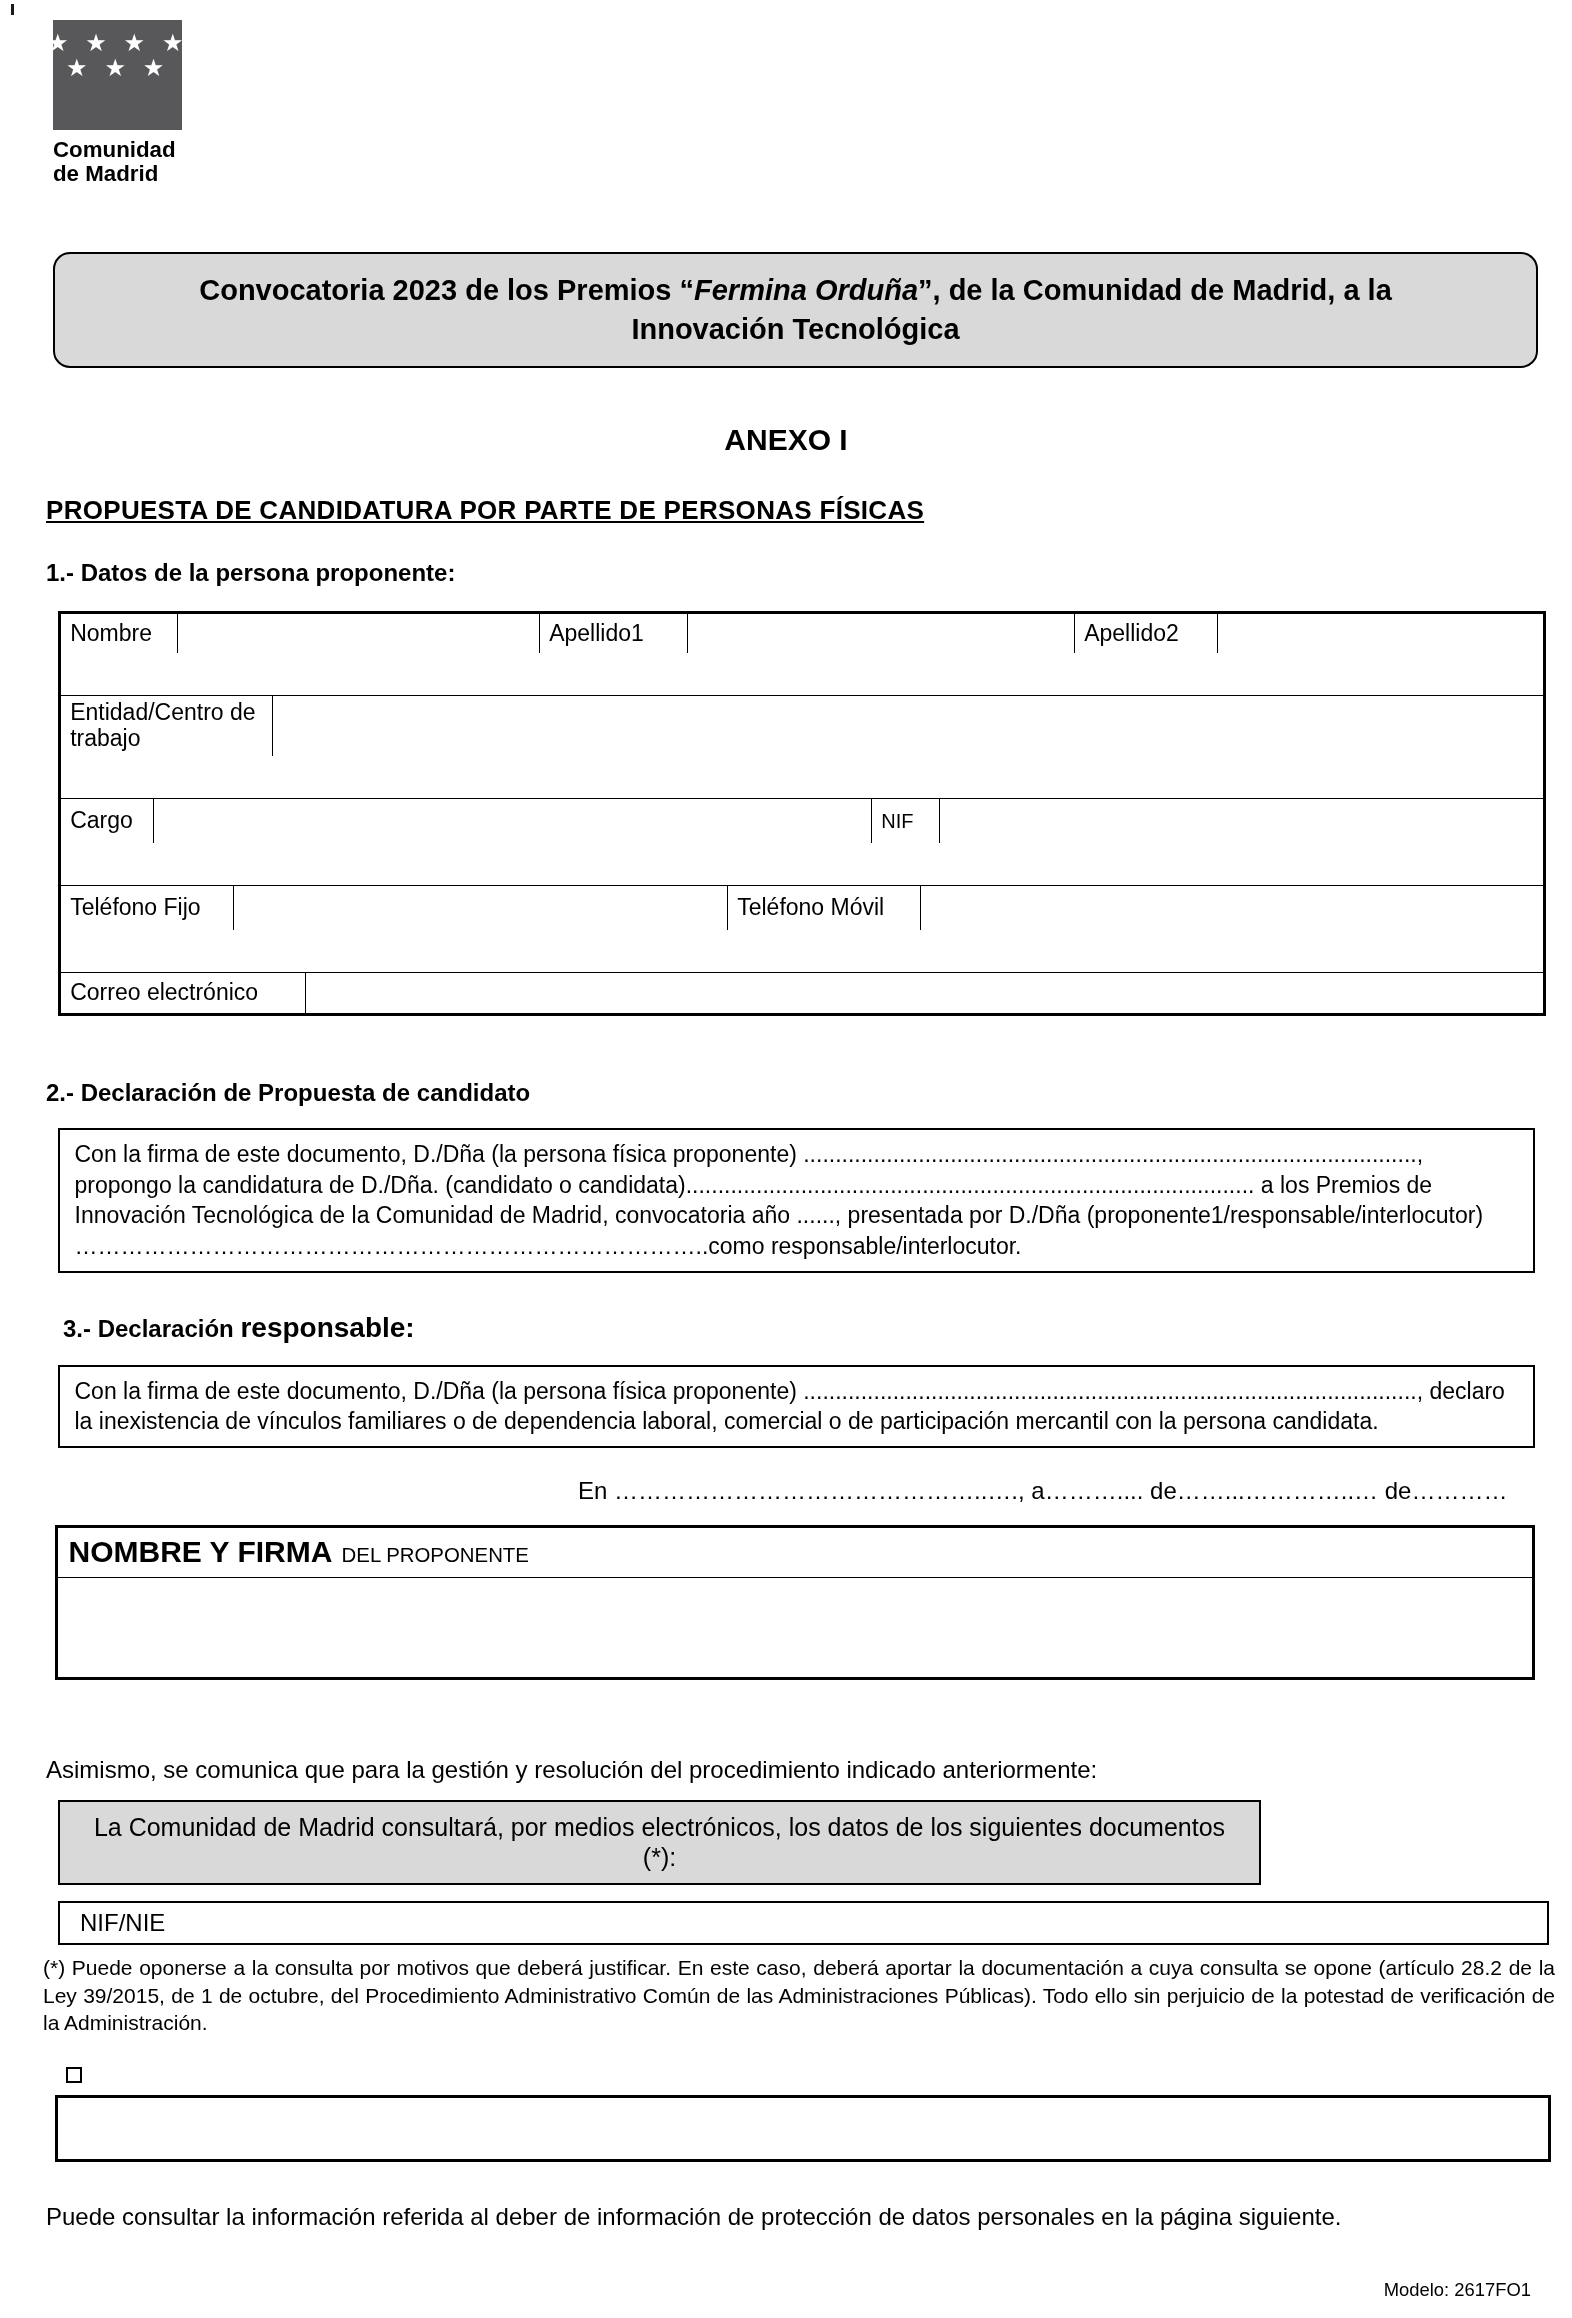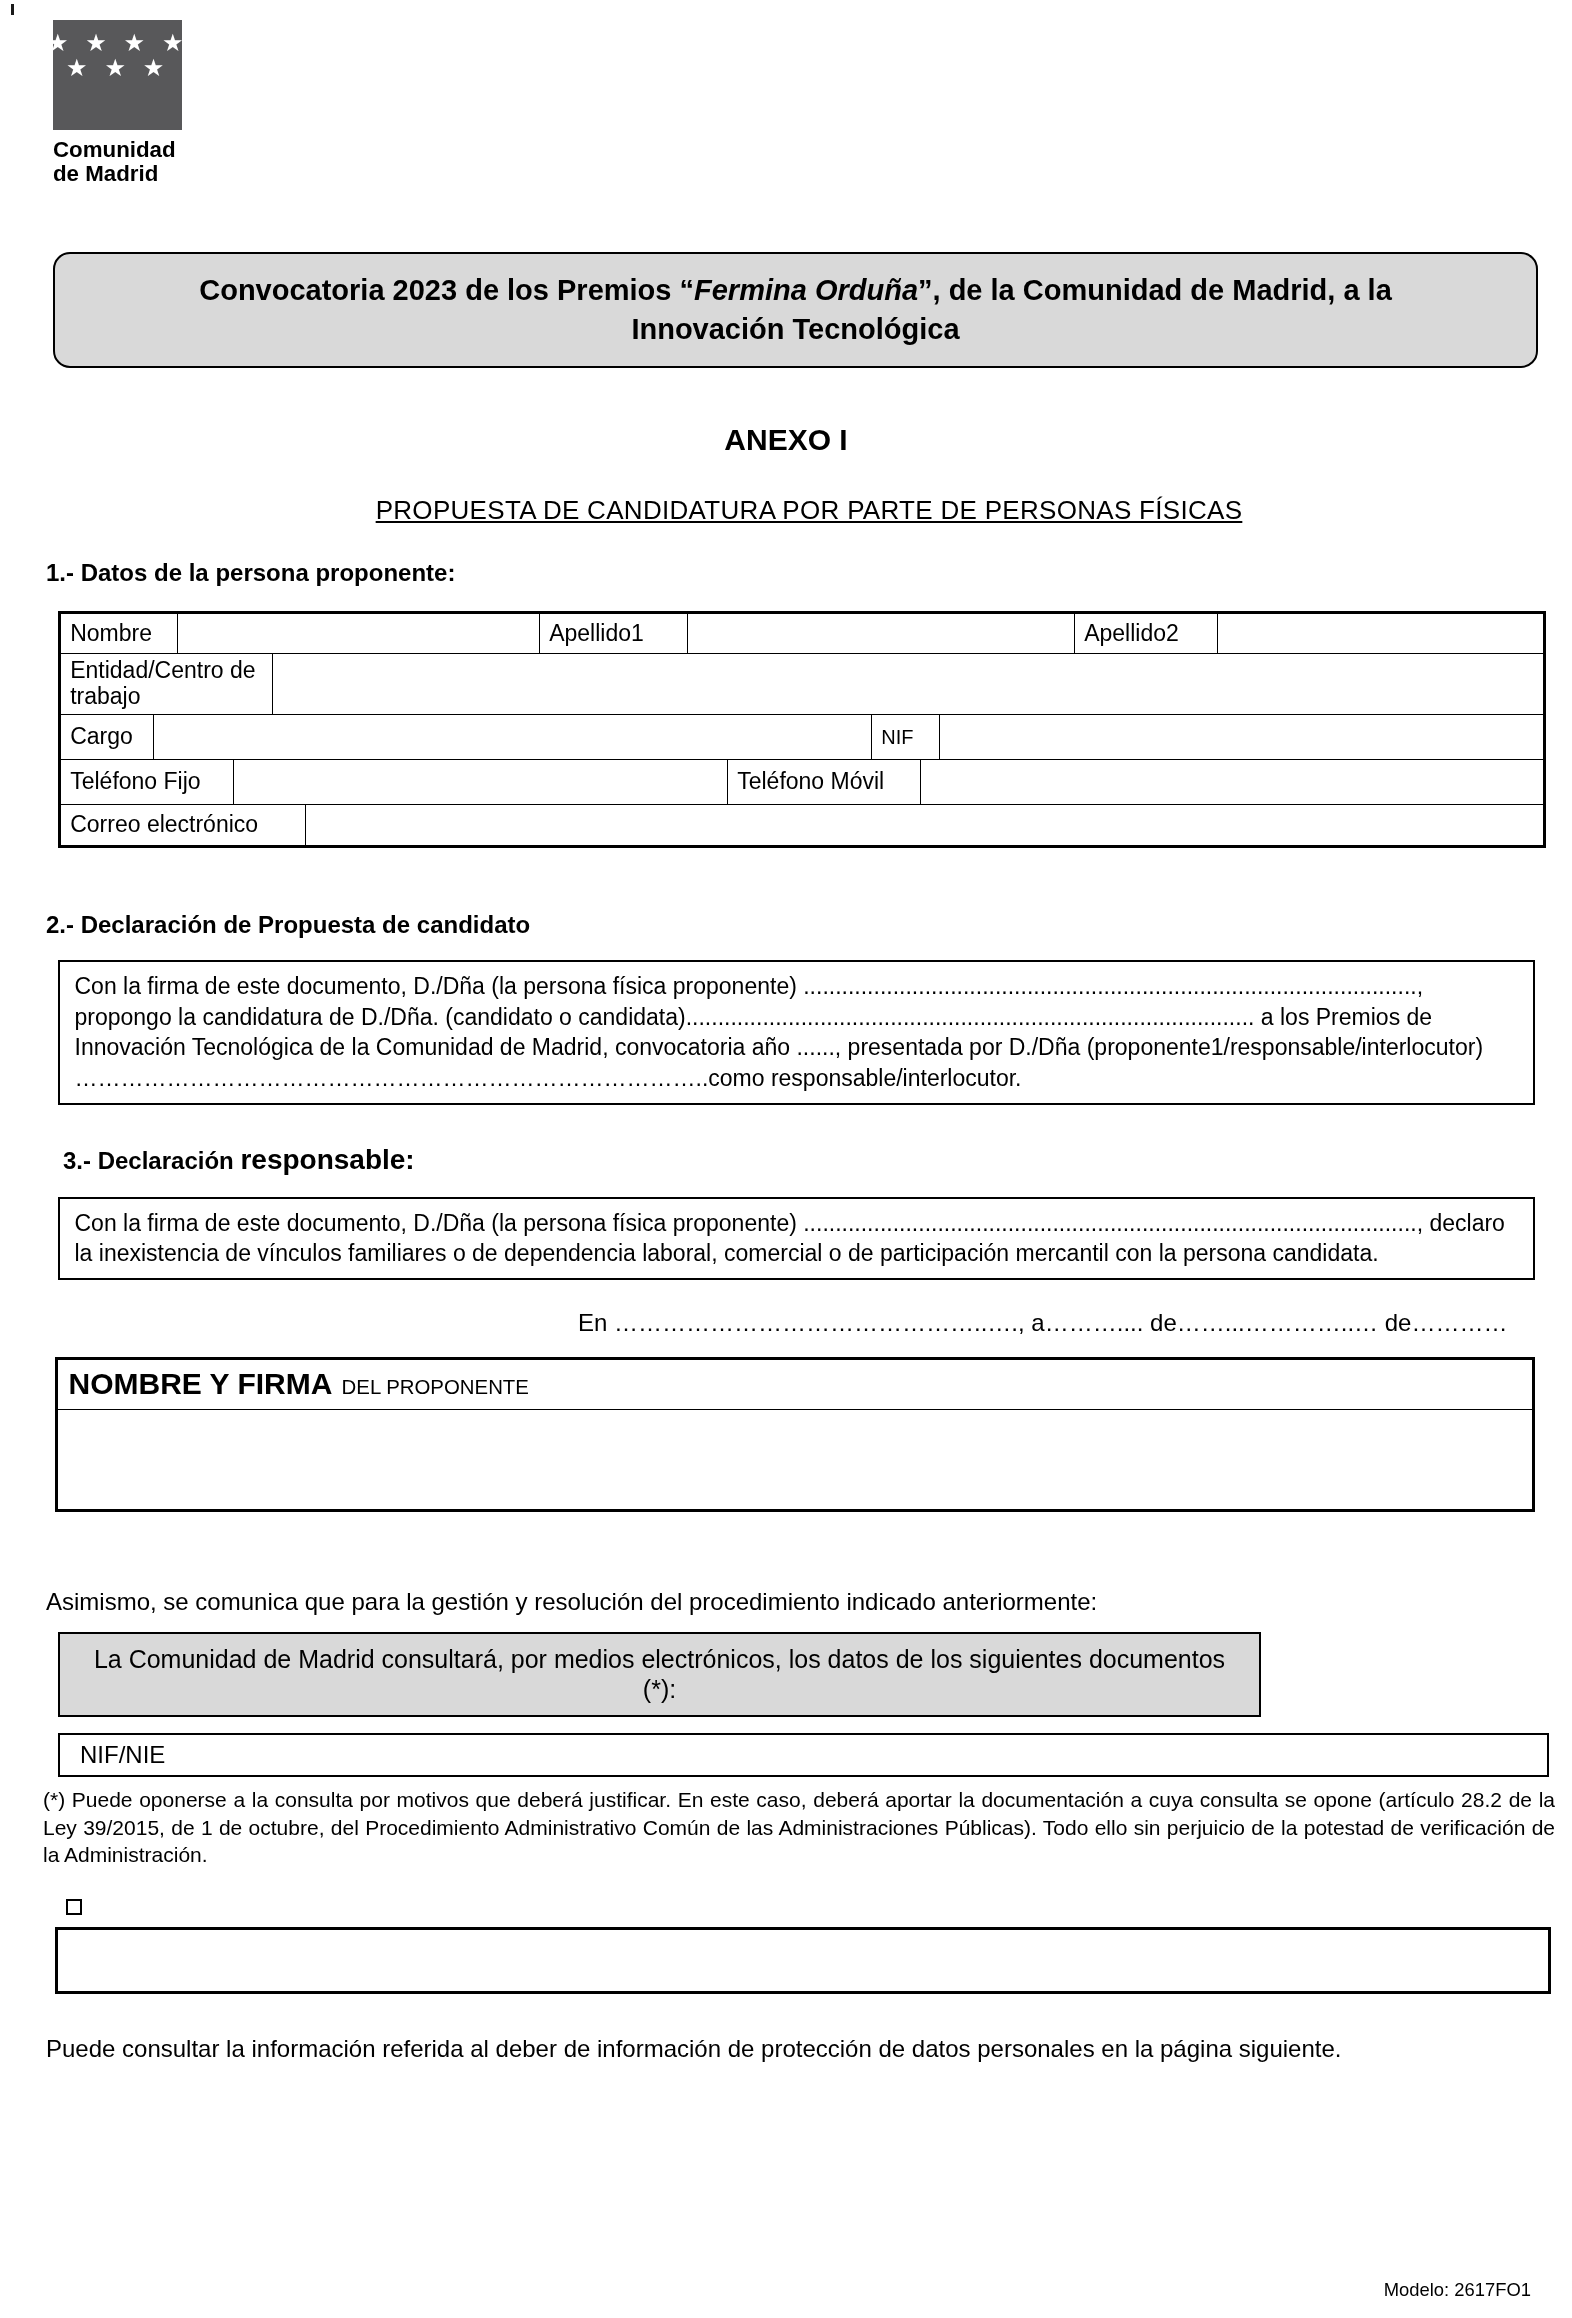--- a/index.html
+++ b/index.html
@@ -35,29 +35,29 @@
   .title-box {
     margin: 66px 0 0 53px; width: 1485px;
     border: 2.6px solid #000; border-radius: 17px;
     background: #d9d9d9;
     text-align: center; font-size: 29px; font-weight: bold; line-height: 1.35;
     padding: 17px 119px;
   }
   .title-italic { font-style: italic; }
   .annex { margin-top: 55px; text-align: center; font-size: 30px; font-weight: bold; }
   .form-title {
-    margin: 38px 0 16px 46px; font-size: 26px; font-weight: normal;
-    text-decoration: underline; letter-spacing: 0.3px; text-align: center;
+    margin: 38px 0 16px 46px; font-size: 26px; font-weight: bold;
+    text-decoration: underline; letter-spacing: 0.3px;
   }
   .sec-heading { margin: 33px 14px 0 46px; font-size: 24px; font-weight: bold; }
 
   
   .fields-table { margin: 24px 0 0 58px; width: 1488px; border: 3.3px solid #000; }
   .frow { display: flex; align-items: stretch; }
-  .frow + .frow { border-top: 1.3px solid #000; }
+  .frow + .frow { border-top: 1.3px solid #000; margin-top: 42px; }
   .fcell-label {
     display: flex; align-items: center;
     padding: 4px 9.2px; font-size: 23px; line-height: 1.12; flex: 0 0 auto;
   }
   .fcell-input { border-left: 1.3px solid #000; flex: 0 0 auto; background: #fff; }
   .fcell-input.flex1 { flex: 1 1 auto; }
   .fcell-label.mid { border-left: 1.3px solid #000; }
   .r1 { min-height: 39px; }
   .r2 { min-height: 60px; }
   .r3, .r4 { min-height: 45px; }

